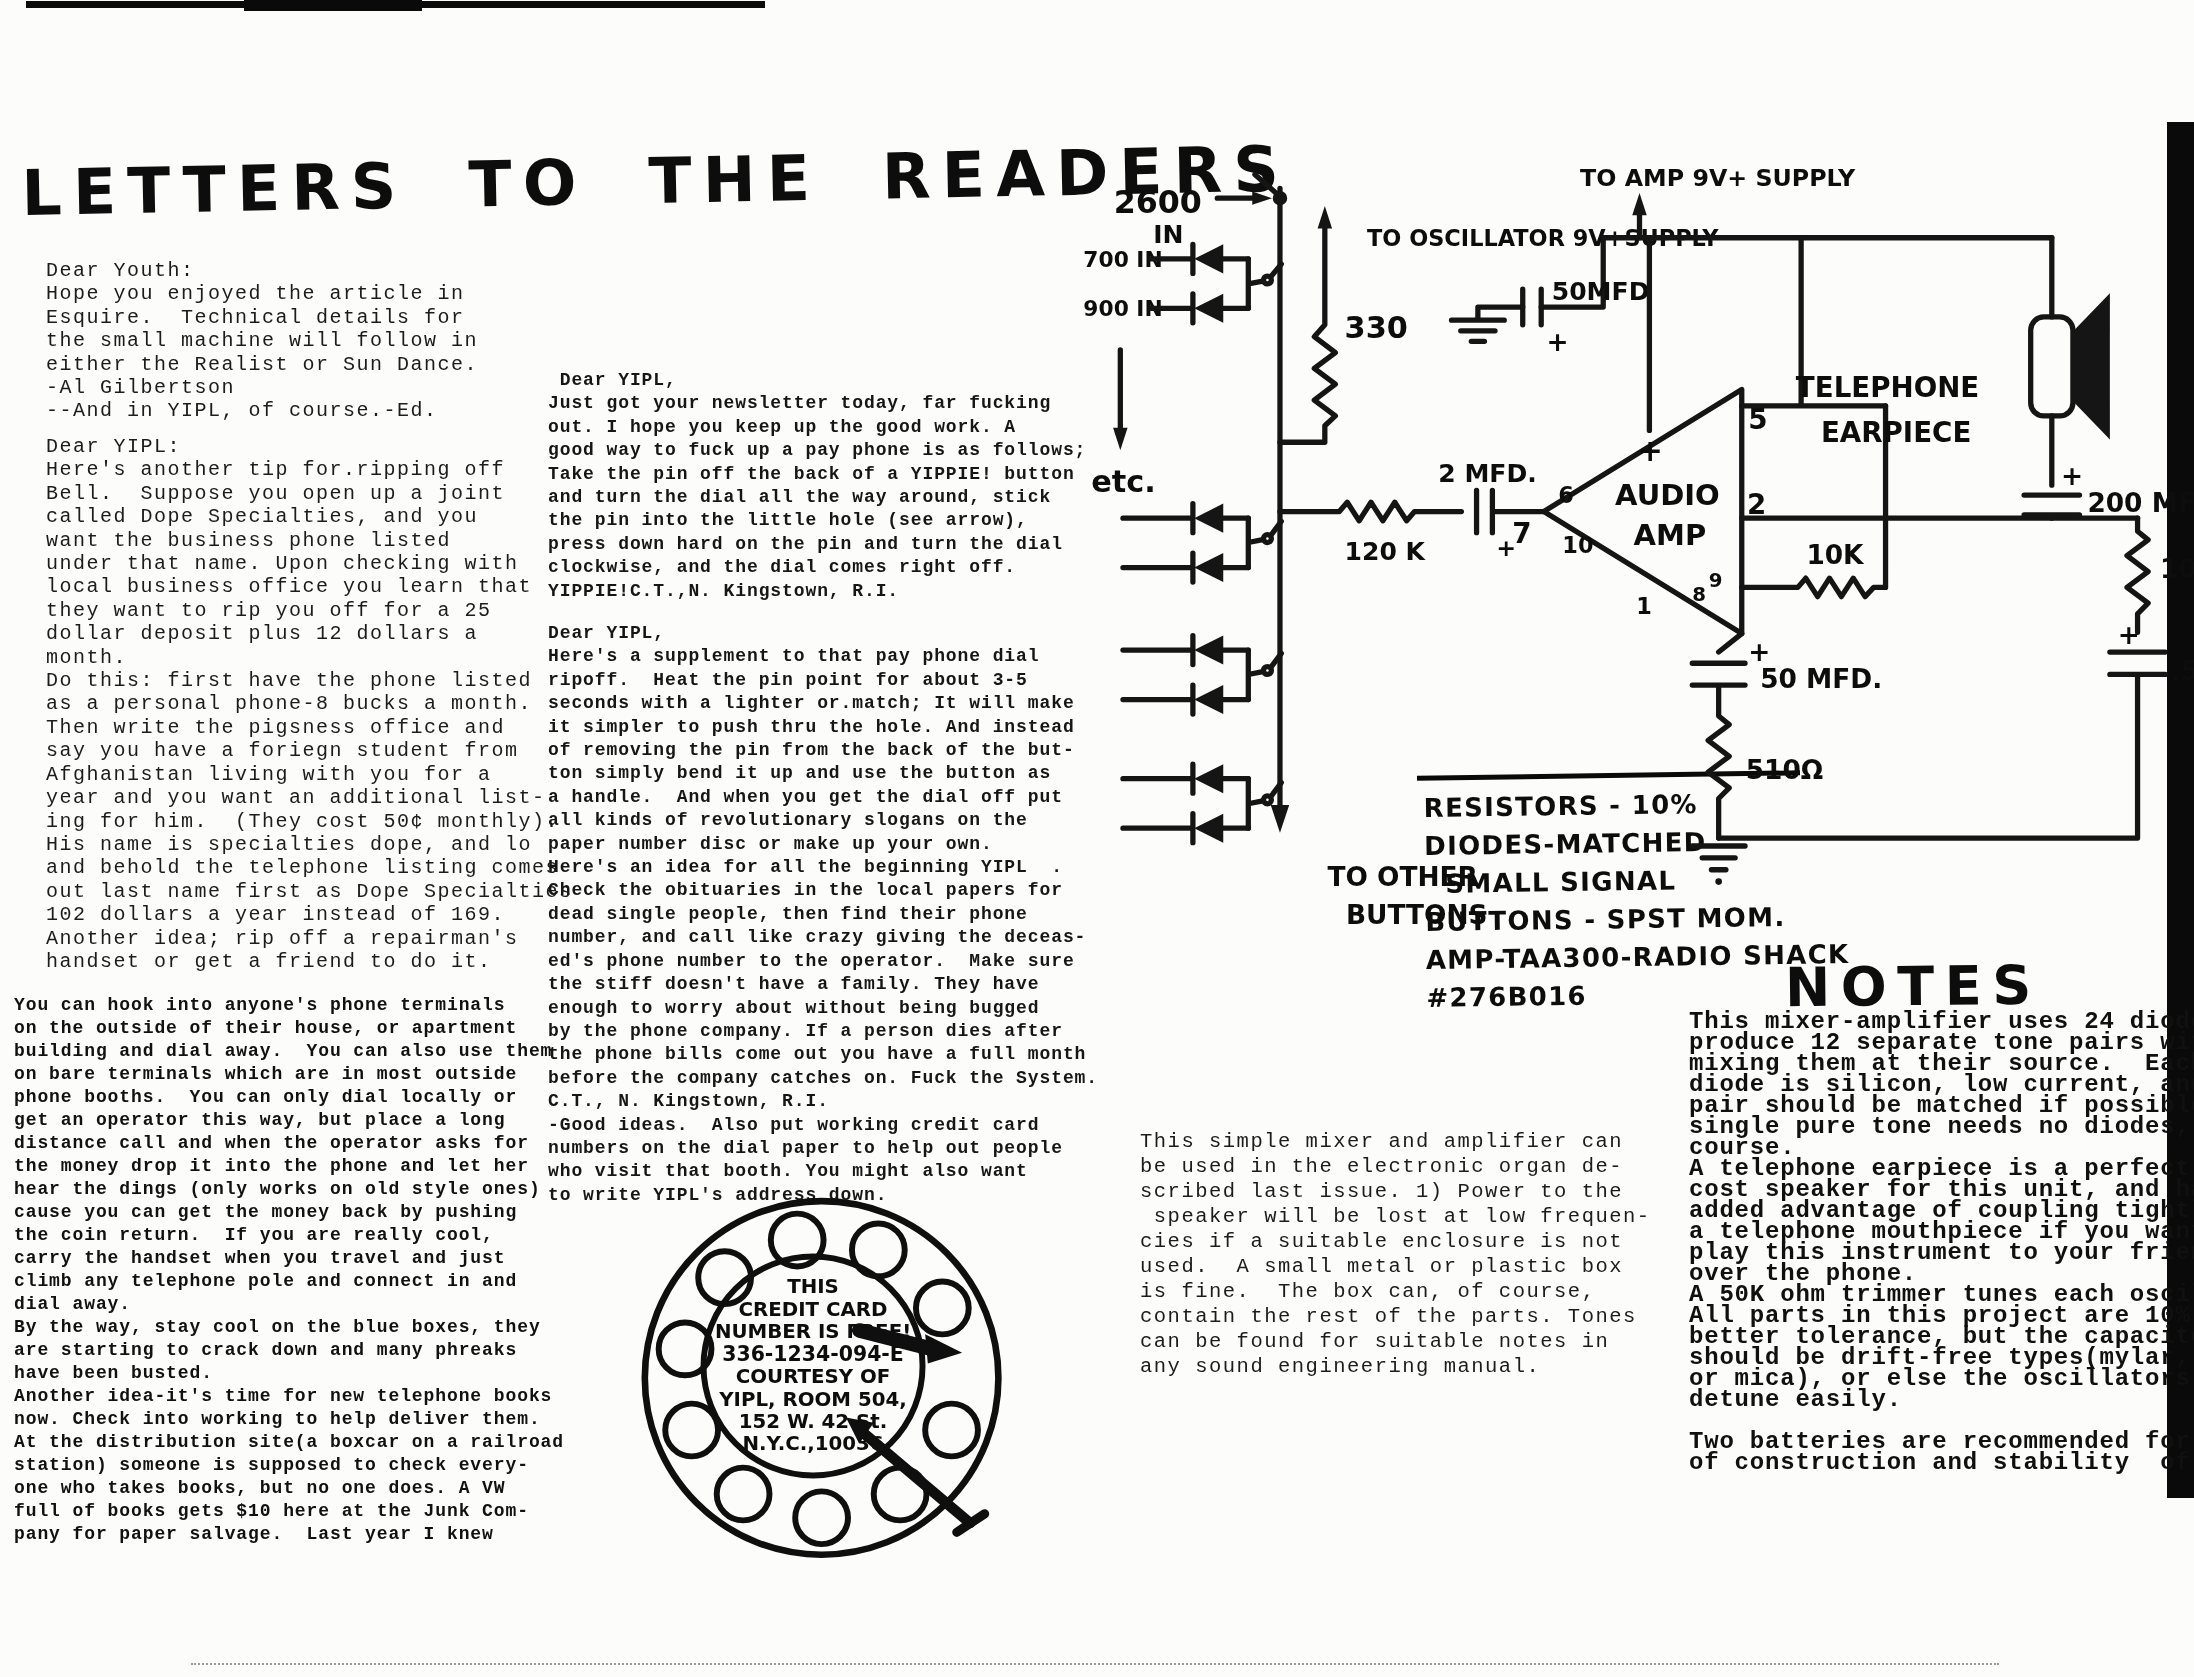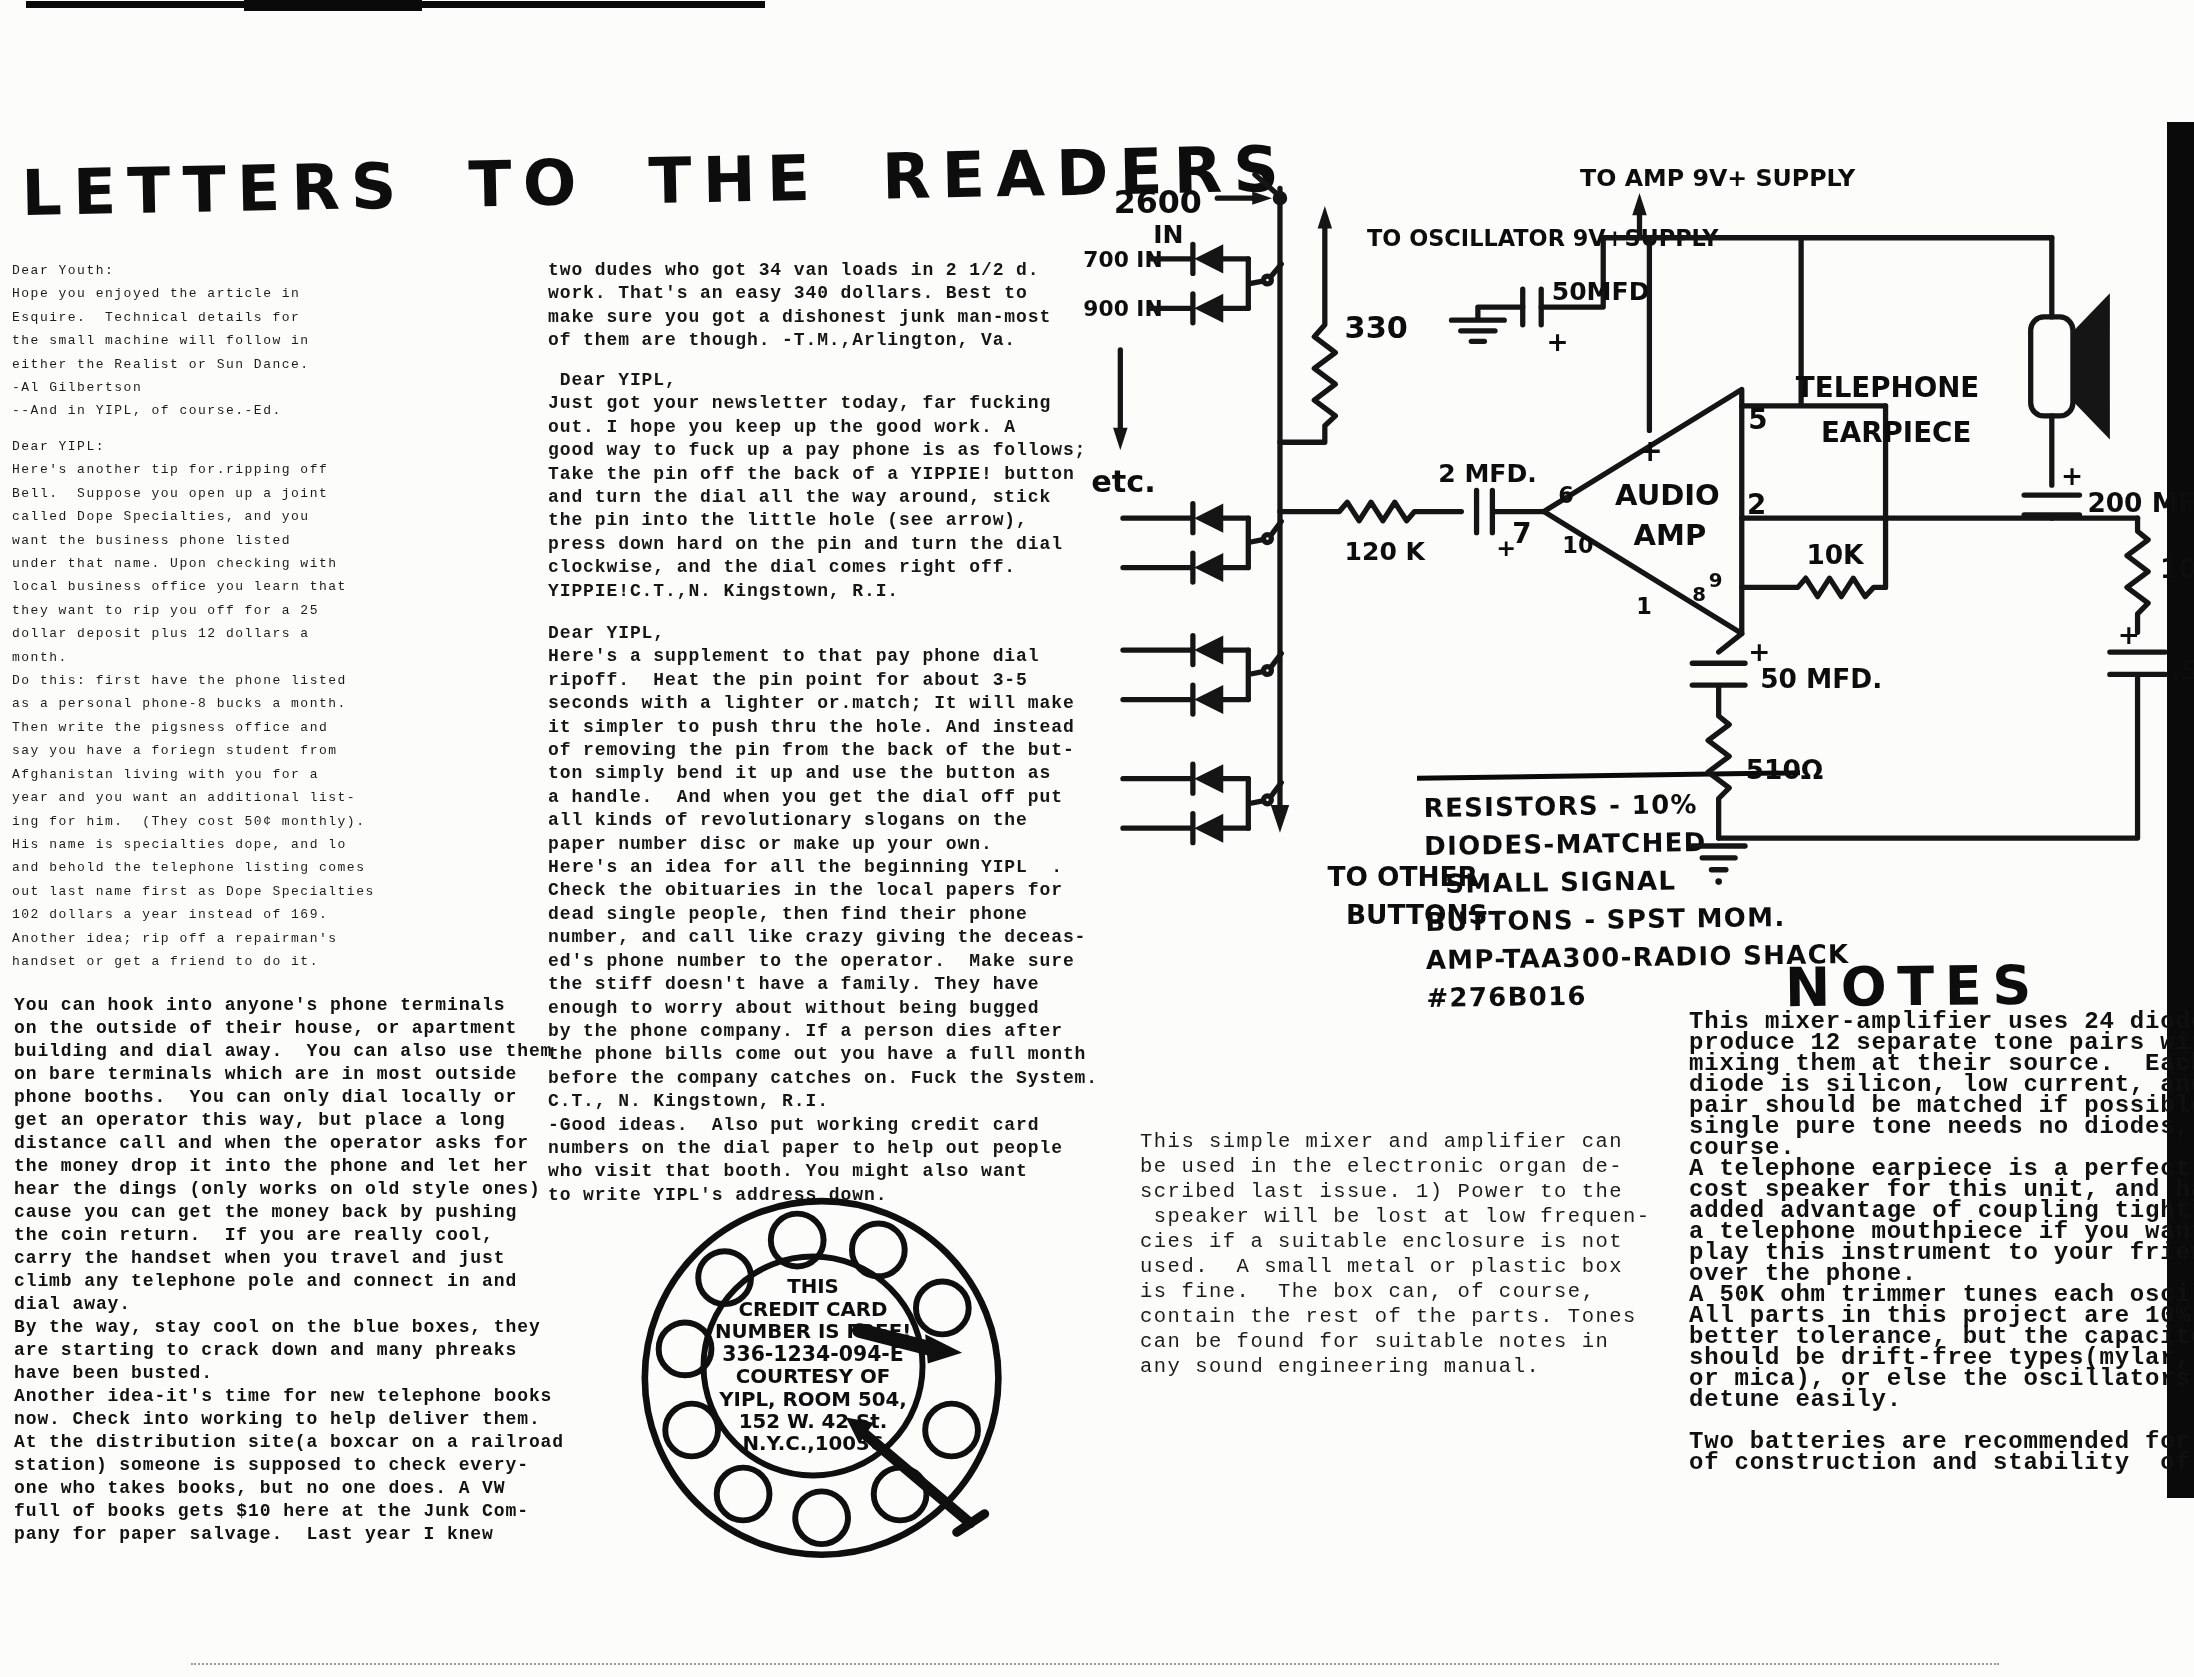--- a/index.html
+++ b/index.html
@@ -1,20 +1,20 @@
 <!DOCTYPE html>
 <html style="font-size:10.6px"><head>
 <meta charset="utf-8">
 <style>
   html,body{margin:0;padding:0;background:#e8e8e4;}
   .page{position:relative;width:2194px;height:1678px;background:#fcfcfa;overflow:hidden;
         font-family:"Liberation Sans",sans-serif;color:#141414;}
   .abs{position:absolute;}
   .mono{font-family:"Liberation Mono",monospace;color:#1c1c1c;white-space:pre;}
-  .m-col1{font-size:13px;line-height:23.4px;letter-spacing:1.5px;}
+  .m-col1{font-size:20px;line-height:23.4px;letter-spacing:1.5px;margin-left:34px;}
   .m-col1b{font-size:18px;line-height:23px;letter-spacing:0.9px;font-weight:bold;color:#111;}
   .m-col2{font-size:18px;line-height:23.4px;letter-spacing:0.9px;font-weight:bold;color:#161616;}
   .m-mixer{font-size:20.5px;line-height:25px;letter-spacing:1.5px;}
   .m-notes{font-size:24px;line-height:21px;letter-spacing:0.8px;font-weight:bold;color:#101010;}
   .hand{font-family:"DejaVu Sans",sans-serif;font-weight:700;color:#0d0d0d;}
   .title{font-size:63px;letter-spacing:11.2px;word-spacing:28px;transform:rotate(-1.1deg);
          transform-origin:left top;white-space:pre;}
   .notes-head{font-size:54px;letter-spacing:10.6px;transform:rotate(-0.6deg);}
   .parts{font-size:26px;line-height:38px;letter-spacing:1.3px;white-space:pre;transform:rotate(-0.8deg);}
   .bar{background:#0a0a0a;}
@@ -82,24 +82,20 @@
 are starting to crack down and many phreaks
 have been busted.
 Another idea-it's time for new telephone books
 now. Check into working to help deliver them.
 At the distribution site(a boxcar on a railroad
 station) someone is supposed to check every-
 one who takes books, but no one does. A VW
 full of books gets $10 here at the Junk Com-
 pany for paper salvage.  Last year I knew</div>
 
-  <div class="abs mono m-col2" style="left:548px;top:259px;">two dudes who got 34 van loads in 2 1/2 d.
-work. That's an easy 340 dollars. Best to
-make sure you got a dishonest junk man-most
-of them are though. -T.M.,Arlington, Va.</div>
   <div class="abs mono m-col2" style="left:548px;top:369px;"> Dear YIPL,
 Just got your newsletter today, far fucking
 out. I hope you keep up the good work. A
 good way to fuck up a pay phone is as follows;
 Take the pin off the back of a YIPPIE! button
 and turn the dial all the way around, stick
 the pin into the little hole (see arrow),
 press down hard on the pin and turn the dial
 clockwise, and the dial comes right off.
 YIPPIE!C.T.,N. Kingstown, R.I.</div>

